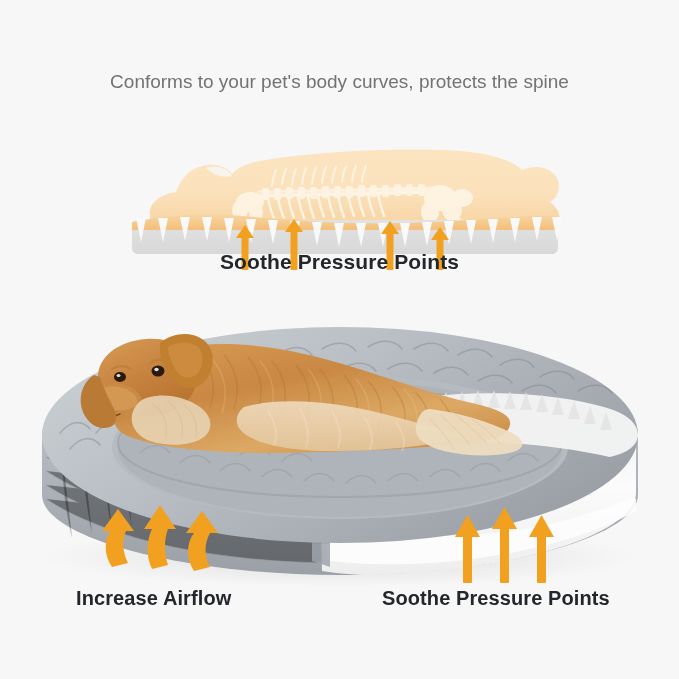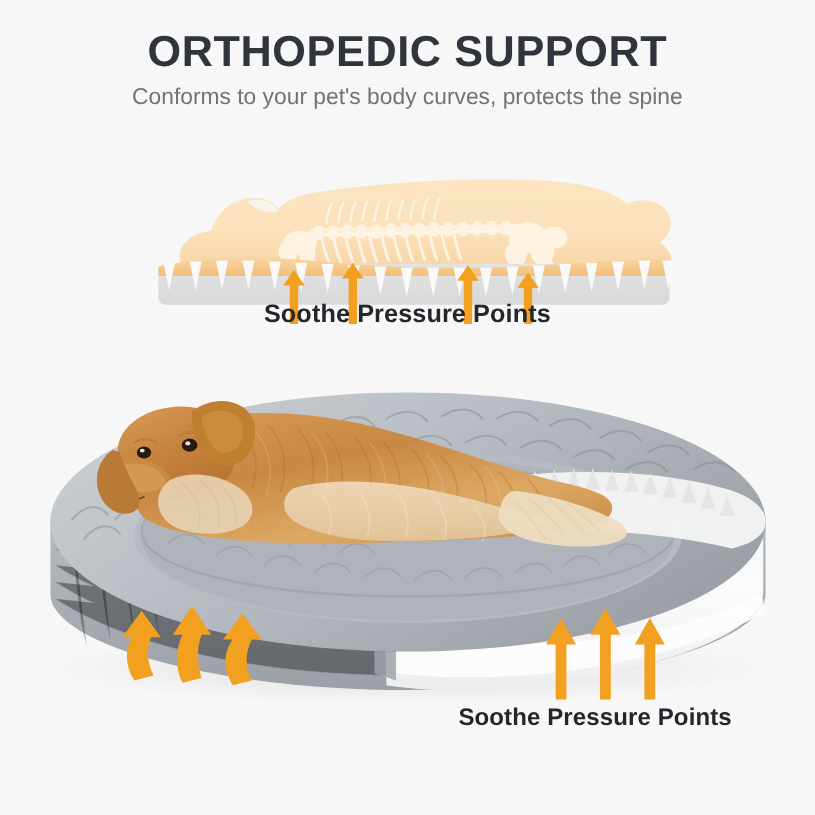--- a/index.html
+++ b/index.html
@@ -54,21 +54,20 @@
     line-height:26px;
   }
   .cap-left{left:76px;}
   .cap-right{left:382px;}
 </style>
 </head>
 <body>
 
 <div class="stage">
 
-  <div class="title">ORTHOPEDIC SUPPORT</div>
 
   <div class="subtitle">Conforms to your pet's body curves, protects the spine</div>
 
   <div class="diagram">
     <svg width="470" height="160" viewBox="0 0 470 160" xmlns="http://www.w3.org/2000/svg">
       <defs>
         <linearGradient id="dogG" x1="0" y1="0" x2="0" y2="1">
           <stop offset="0%" stop-color="#fce4c0"></stop>
           <stop offset="55%" stop-color="#fbe2bd"></stop>
           <stop offset="100%" stop-color="#f8d6a6"></stop>
@@ -629,16 +628,17 @@
           <path d="M492,244 L504.5,222 L517,244 Z"></path>
         </g>
         <g>
           <rect x="537" y="248" width="9" height="50" rx="1"></rect>
           <path d="M529,252 L541.5,230 L554,252 Z"></path>
         </g>
       </g>
     </svg>
   </div>
 
+  <div class="cap cap-left">Increase Airflow</div>
 
   <div class="cap cap-right">Soothe Pressure Points</div>
 
 </div>
 
 </body></html>

